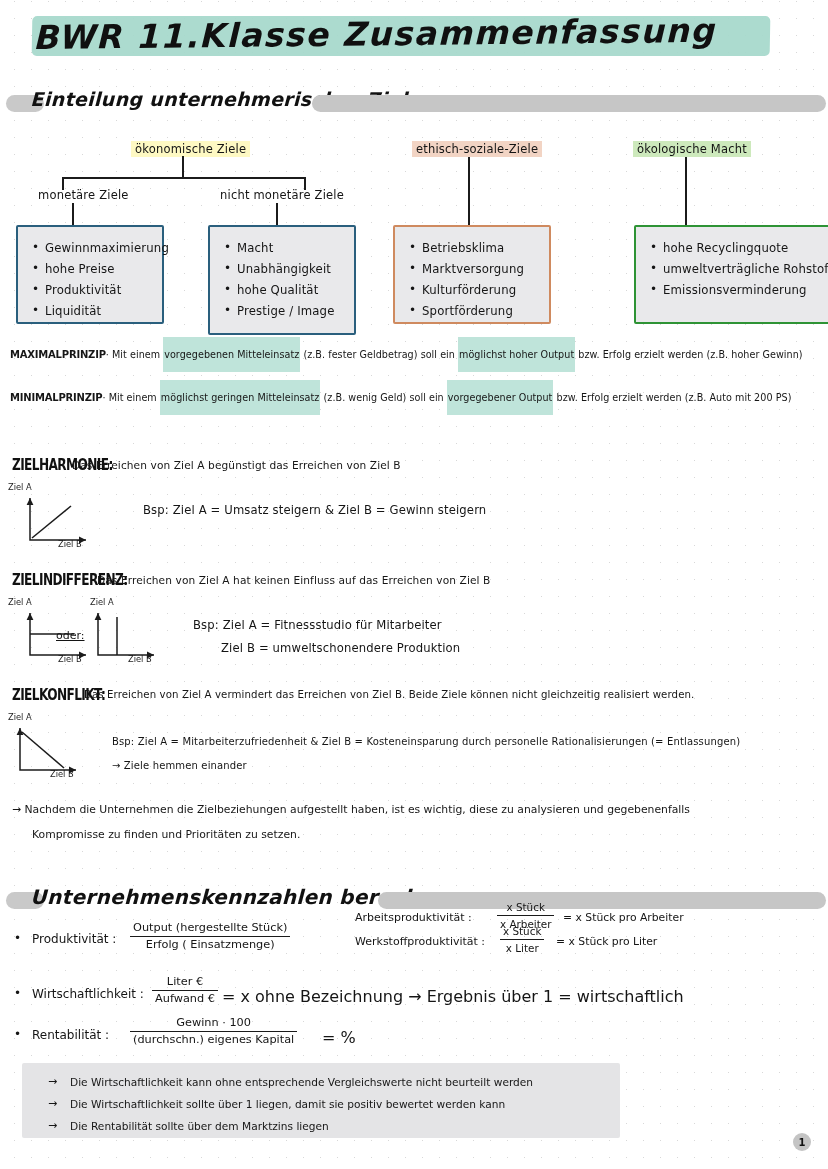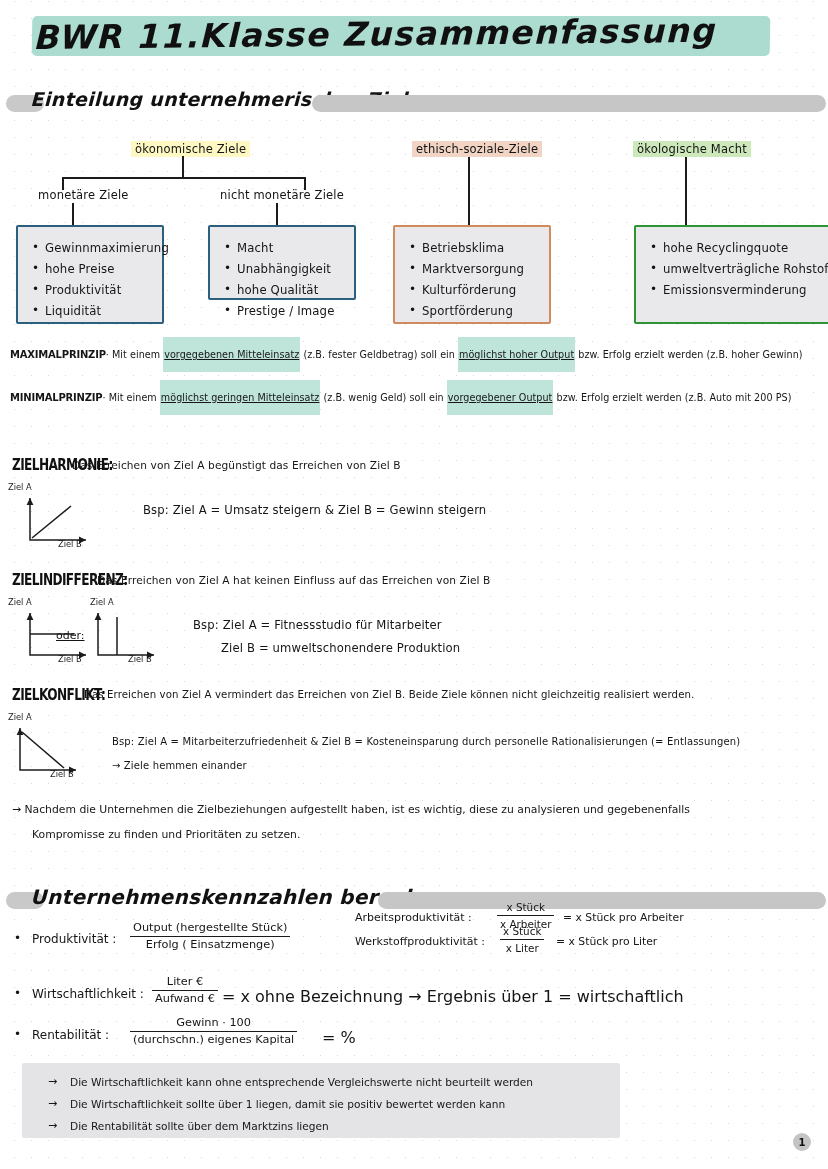--- a/index.html
+++ b/index.html
@@ -122,21 +122,21 @@
     line-height: 13px;
     letter-spacing: .05px;
     white-space: nowrap;
     color: #161616;
   }
   .prin b {
     font-weight: bold;
     font-size: 10px;
     letter-spacing: -.2px;
   }
-  .hl { background: #bfe4da; padding: 12px 1px; text-decoration: underline; }
+  .hl { background: #bfe4da; padding: 12px 1px; }
 
   
   .deftag {
     position: absolute;
     font-weight: bold;
     font-size: 13.5px;
     letter-spacing: -.6px;
     color: #111;
     white-space: nowrap;
     font-family: "DejaVu Sans Condensed", "DejaVu Sans", sans-serif;
@@ -283,21 +283,21 @@
 
     <div class="gbox" style="left:16px; top:225px; width:148px; height:99px;">
       <ul>
         <li>Gewinnmaximierung</li>
         <li>hohe Preise</li>
         <li>Produktivität</li>
         <li>Liquidität</li>
       </ul>
     </div>
 
-    <div class="gbox" style="left:208px; top:225px; width:148px; height:75px;">
+    <div class="gbox" style="left:208px; top:225px; width:148px; height:110px;">
       <ul>
         <li>Macht</li>
         <li>Unabhängigkeit</li>
         <li>hohe Qualität</li>
         <li>Prestige / Image</li>
       </ul>
     </div>
 
     <div class="gbox orange" style="left:393px; top:225px; width:158px; height:99px;">
       <ul>

